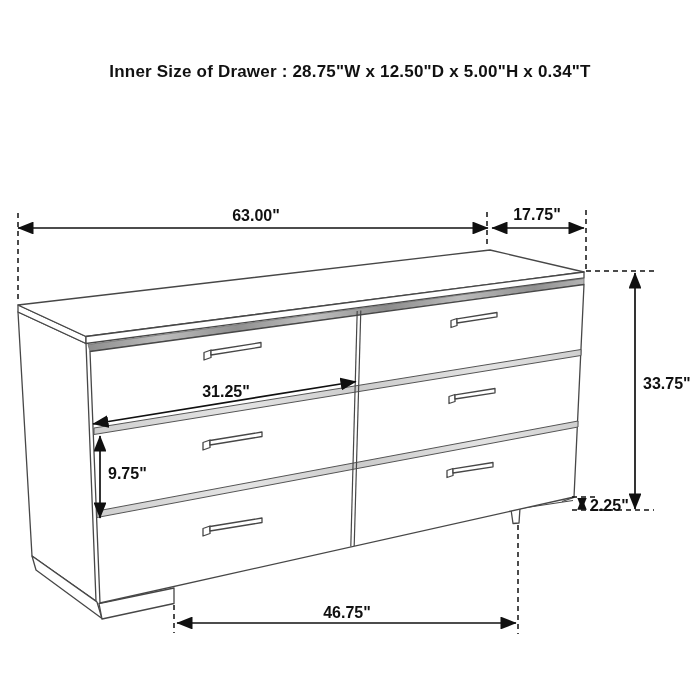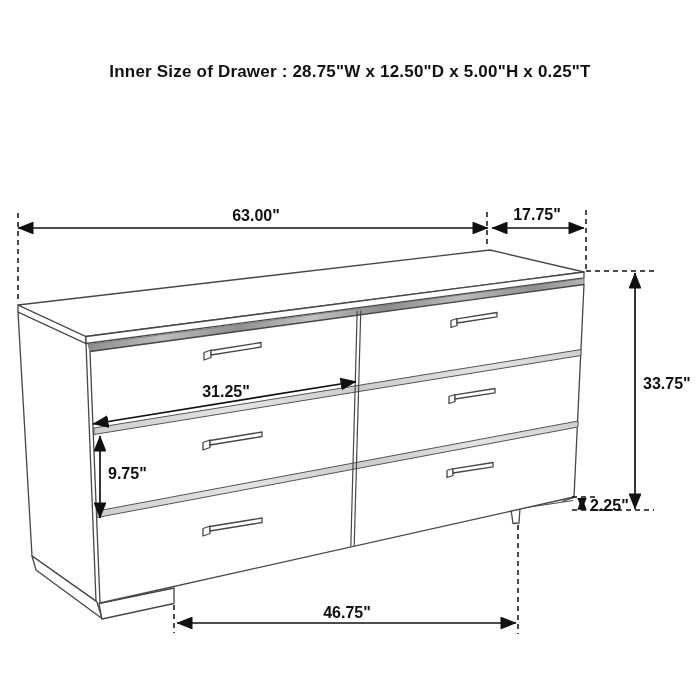--- a/index.html
+++ b/index.html
@@ -13,21 +13,21 @@
   .dim{stroke:#101010;stroke-width:1.7;fill:none;}
   .dash{stroke:#101010;stroke-width:1.5;fill:none;stroke-dasharray:5 4;}
   text.dimlabel{font-family:"Liberation Sans",sans-serif;font-weight:bold;
                 font-size:16px;fill:#101010;}
 </style>
 </head>
 <body>
 
 <div class="stage">
 
-  <div class="title">Inner Size of Drawer : 28.75"W x 12.50"D x 5.00"H x 0.25"T</div>
+  <div class="title">Inner Size of Drawer : 28.75"W x 12.50"D x 5.00"H x 0.34"T</div>
 
   <svg width="700" height="700" viewBox="0 0 700 700">
     <defs>
       <marker id="arr" viewBox="0 0 10 8" refX="9.6" refY="4" markerWidth="9.5" markerHeight="7.6" orient="auto-start-reverse">
           <path d="M0,0 L10,4 L0,8 Z" fill="#101010"></path>
         </marker>
       <marker id="arrS" viewBox="0 0 10 8" refX="9.4" refY="4" markerWidth="7" markerHeight="6" orient="auto-start-reverse">
           <path d="M0,0 L10,4 L0,8 Z" fill="#101010"></path>
         </marker>
       <linearGradient id="stripGrad" x1="0" y1="0" x2="1" y2="0">

